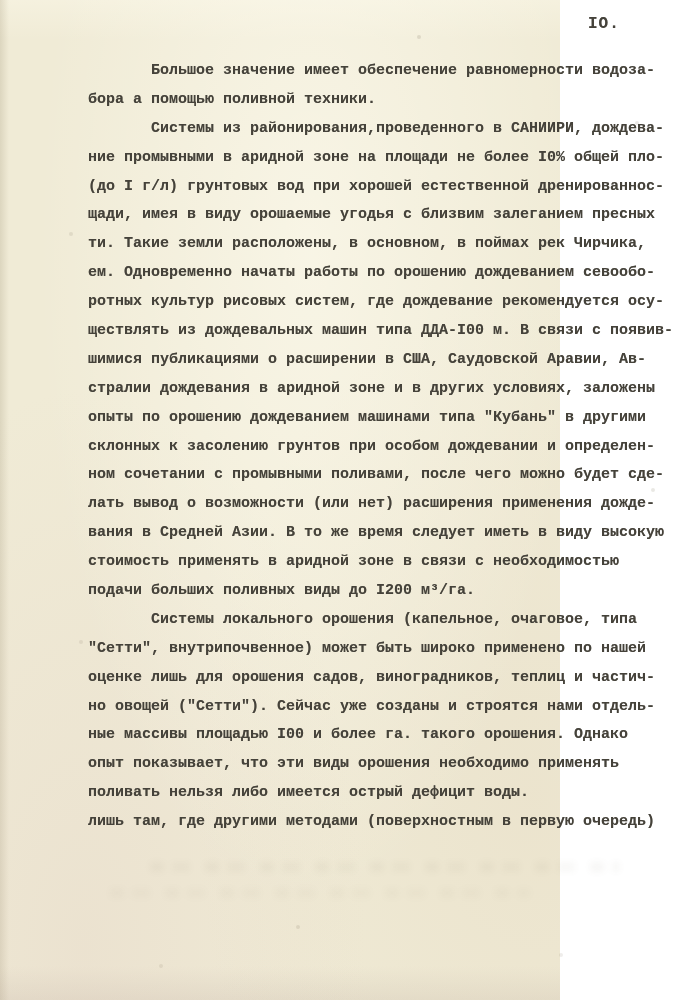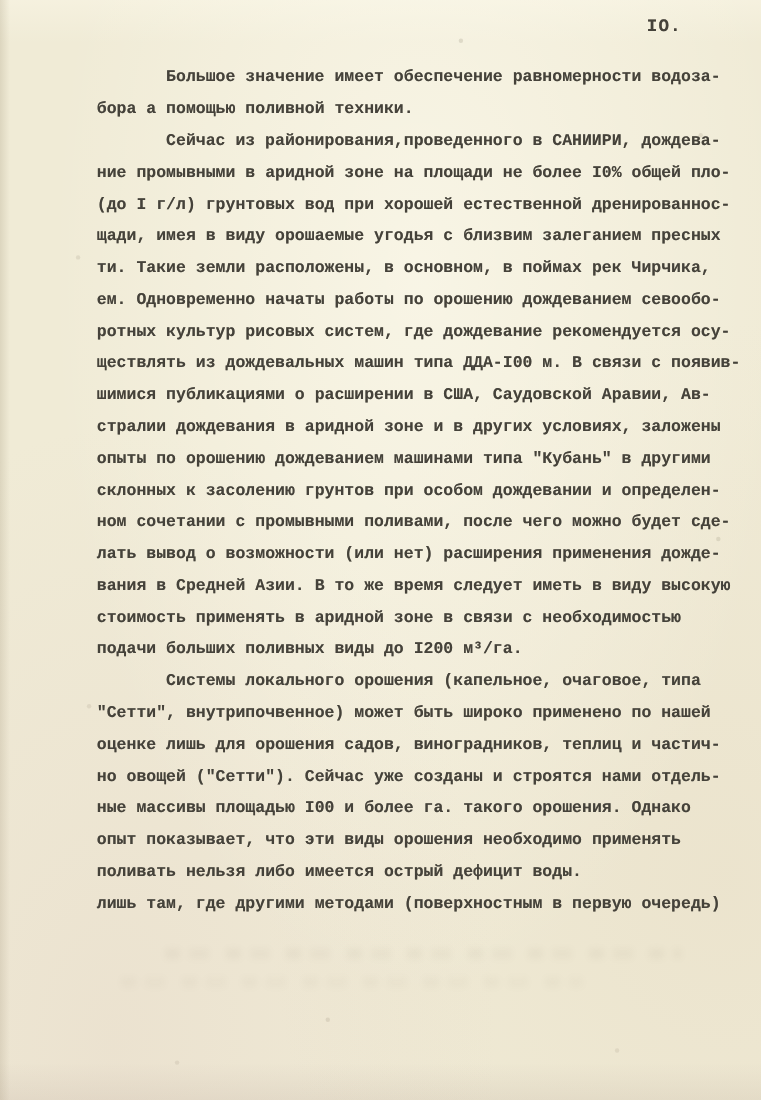--- a/index.html
+++ b/index.html
@@ -4,21 +4,21 @@
 <style>
   html, body {
     margin: 0;
     padding: 0;
     width: 692px;
     height: 1000px;
     overflow: hidden;
   }
   .page {
     position: relative;
-    width: 692px;
+    width: 560px;
     height: 1000px;
     background-color: #f0ebd6;
     background-image:
       radial-gradient(ellipse at 55% 25%, rgba(255,253,242,0.55), rgba(255,253,242,0) 62%),
       radial-gradient(ellipse at 15% 95%, rgba(216,190,182,0.20), rgba(216,190,182,0) 42%),
       radial-gradient(ellipse at 95% 80%, rgba(222,206,180,0.25), rgba(222,206,180,0) 45%),
       linear-gradient(90deg, rgba(150,138,108,0.22), rgba(150,138,108,0) 9px),
       linear-gradient(0deg, rgba(168,150,140,0.16), rgba(168,150,140,0) 34px),
       linear-gradient(180deg, rgba(255,252,238,0.35), rgba(255,252,238,0) 40px);
     font-family: "Liberation Mono", "DejaVu Sans Mono", monospace;
@@ -83,21 +83,21 @@
 </style>
 </head>
 <body>
 
 <div class="page">
   <div class="speckles"></div>
   <div class="page-number">IO.</div>
   <div class="doc-body">
       <div class="line indent">Большое значение имеет обеспечение равномерности водоза-</div>
       <div class="line">бора а помощью поливной техники.</div>
-      <div class="line indent">Сейчас из районирования,проведенного в САНИИРИ, дождева-</div>
+      <div class="line indent">Системы из районирования,проведенного в САНИИРИ, дождева-</div>
       <div class="line">ние промывными в аридной зоне на площади не более I0% общей пло-</div>
       <div class="line">(до I г/л) грунтовых вод при хорошей естественной дренированнос-</div>
       <div class="line">щади, имея в виду орошаемые угодья с близвим залеганием пресных</div>
       <div class="line">ти. Такие земли расположены, в основном, в поймах рек Чирчика,</div>
       <div class="line">ем. Одновременно начаты работы по орошению дождеванием севообо-</div>
       <div class="line">ротных культур рисовых систем, где дождевание рекомендуется осу-</div>
       <div class="line">ществлять из дождевальных машин типа ДДА-I00 м. В связи с появив-</div>
       <div class="line">шимися публикациями о расширении в США, Саудовской Аравии, Ав-</div>
       <div class="line">стралии дождевания в аридной зоне и в других условиях, заложены</div>
       <div class="line">опыты по орошению дождеванием машинами типа "Кубань" в другими</div>

